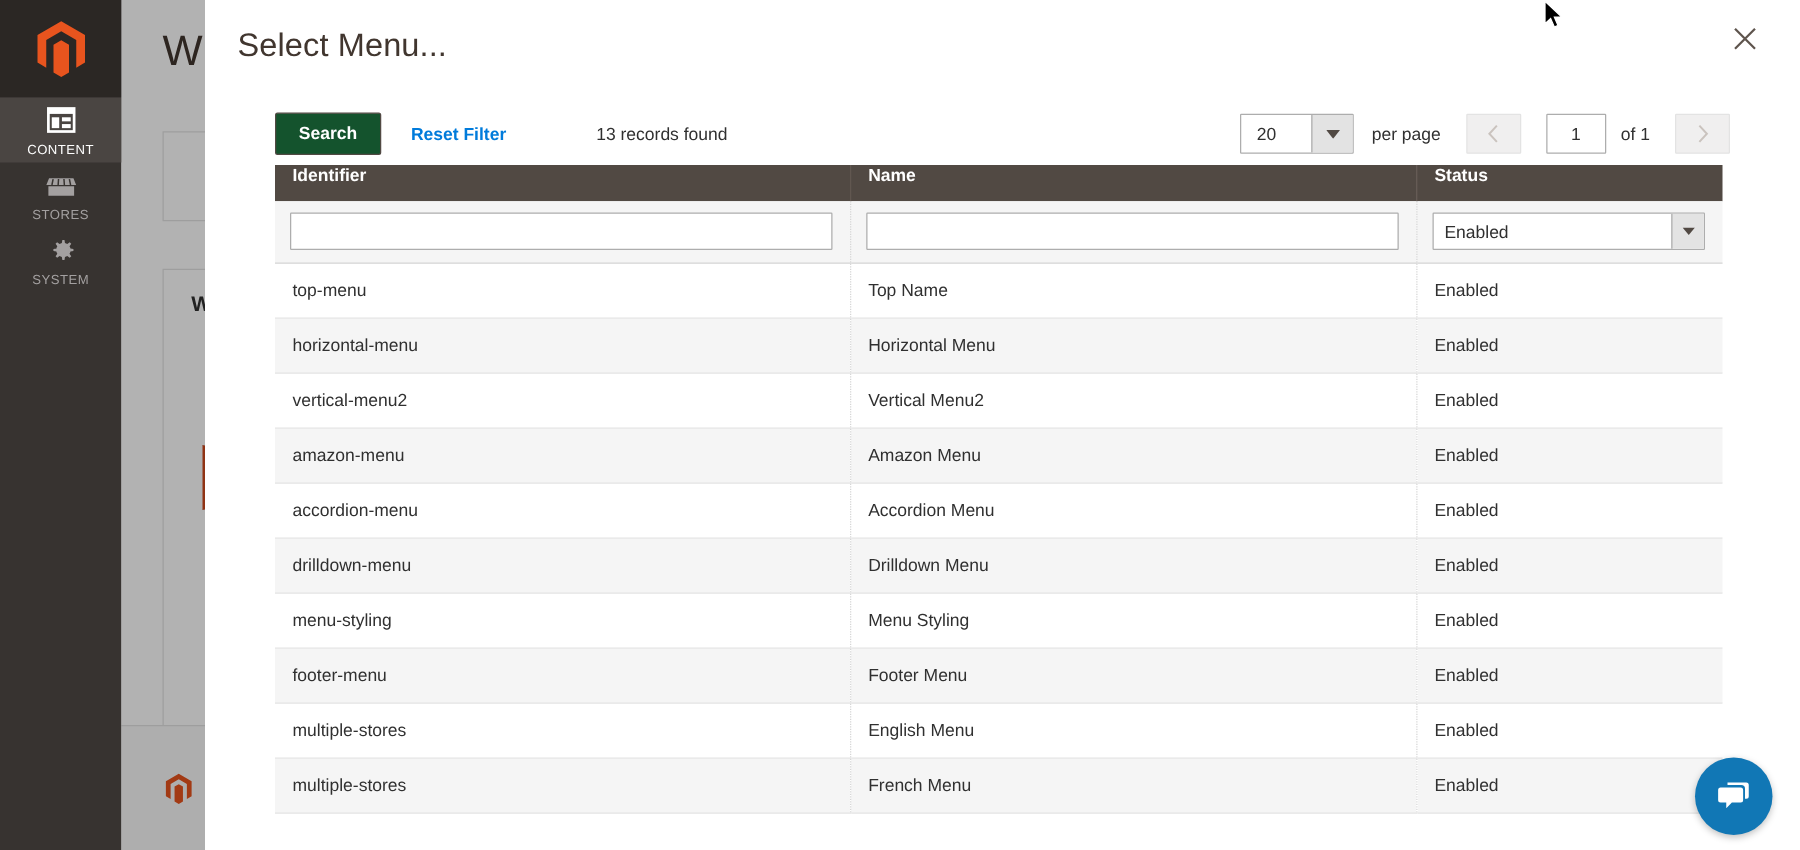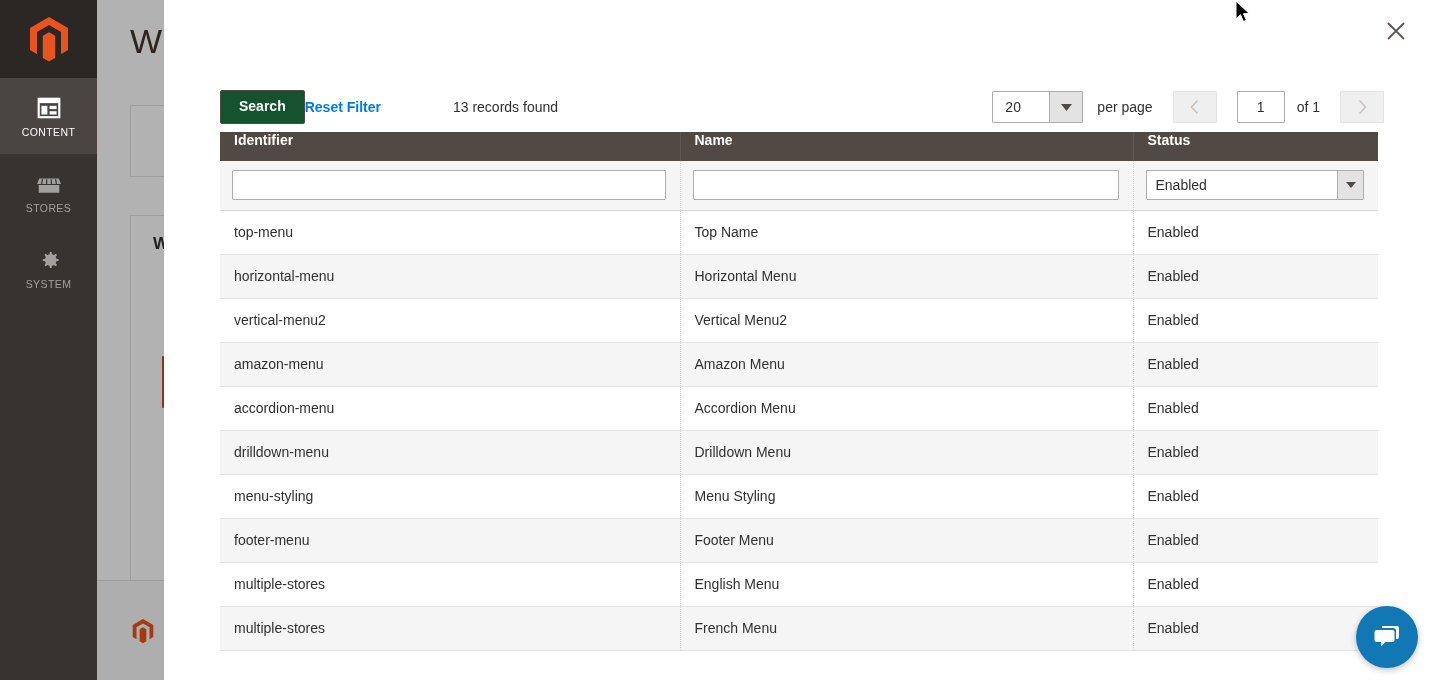--- a/index.html
+++ b/index.html
@@ -18,21 +18,21 @@
     position: absolute; left: 0; top: 0;
     width: 97px; height: 680px;
     background: #373330;
     z-index: 5;
   }
   .sb-logo {
     height: 78px; display: flex; align-items: center; justify-content: center;
     background: #2b2724;
   }
   .sb-item {
-    height: 76px; display: flex; flex-direction: column;
+    height: 52px; display: flex; flex-direction: column;
     align-items: center; justify-content: center; gap: 5px;
     color: #a3a0a0; cursor: pointer;
   }
   .sb-item.active { background: #4a4542; color: #ffffff; }
   .sb-label { font-size: 10.5px; letter-spacing: .4px; }
   .sb-ico { width: 26px; height: 26px; display:block; }
 
   
   .page-bg {
     position: absolute; left: 97px; top: 0;
@@ -105,21 +105,21 @@
   }
   .btn-search {
     background: #14532d; color: #ffffff;
     border: 1px solid #514943; border-radius: 2px;
     font-size: 14px; font-weight: bold;
     padding: 7px 18px 8px; cursor: pointer;
     font-family: "Liberation Sans", sans-serif;
     line-height: 1.2;
   }
   .link-reset {
-    color: #007bdb; font-size: 14px;
+    margin-left: 24px; color: #007bdb; font-size: 14px;
     font-weight: bold; cursor: pointer; text-decoration: none;
   }
   .records { margin-left: 72px; font-size: 14px; color: #303030; }
 
   .pager { margin-left: auto; display: flex; align-items: center; }
   .perpage-select {
     position: relative; width: 91px; height: 32px;
     border: 1px solid #adadad; border-radius: 1px;
     background: #fff; display: flex; align-items: center;
   }
@@ -259,20 +259,21 @@
     <div class="sb-item">
       <svg class="sb-ico" viewBox="0 0 24 24">
         <path fill="#a3a0a0" d="M12 8.2a3.8 3.8 0 100 7.6 3.8 3.8 0 000-7.6zm9 4.6v-1.6l-2.2-.35a6.9 6.9 0 00-.7-1.7l1.3-1.8-1.15-1.15-1.8 1.3a6.9 6.9 0 00-1.7-.7L14.4 4.6h-1.6l-.35 2.2a6.9 6.9 0 00-1.7.7l-1.8-1.3L7.8 7.35l1.3 1.8a6.9 6.9 0 00-.7 1.7L6.2 11.2v1.6l2.2.35a6.9 6.9 0 00.7 1.7l-1.3 1.8 1.15 1.15 1.8-1.3a6.9 6.9 0 001.7.7l.35 2.2h1.6l.35-2.2a6.9 6.9 0 001.7-.7l1.8 1.3 1.15-1.15-1.3-1.8a6.9 6.9 0 00.7-1.7L21 12.8z"></path>
       </svg>
       <span class="sb-label">SYSTEM</span>
     </div>
   </div>
 
   <div class="modal">
 
+    <div class="modal-title">Select Menu...</div>
 
     <div class="modal-close">
       <svg width="24" height="24" viewBox="0 0 24 24">
         <path d="M4 4 L20 20 M20 4 L4 20" stroke="#5f554e" stroke-width="1.8" fill="none"></path>
       </svg>
     </div>
 
     <div class="grid-wrap">
 
       <div class="toolbar">

